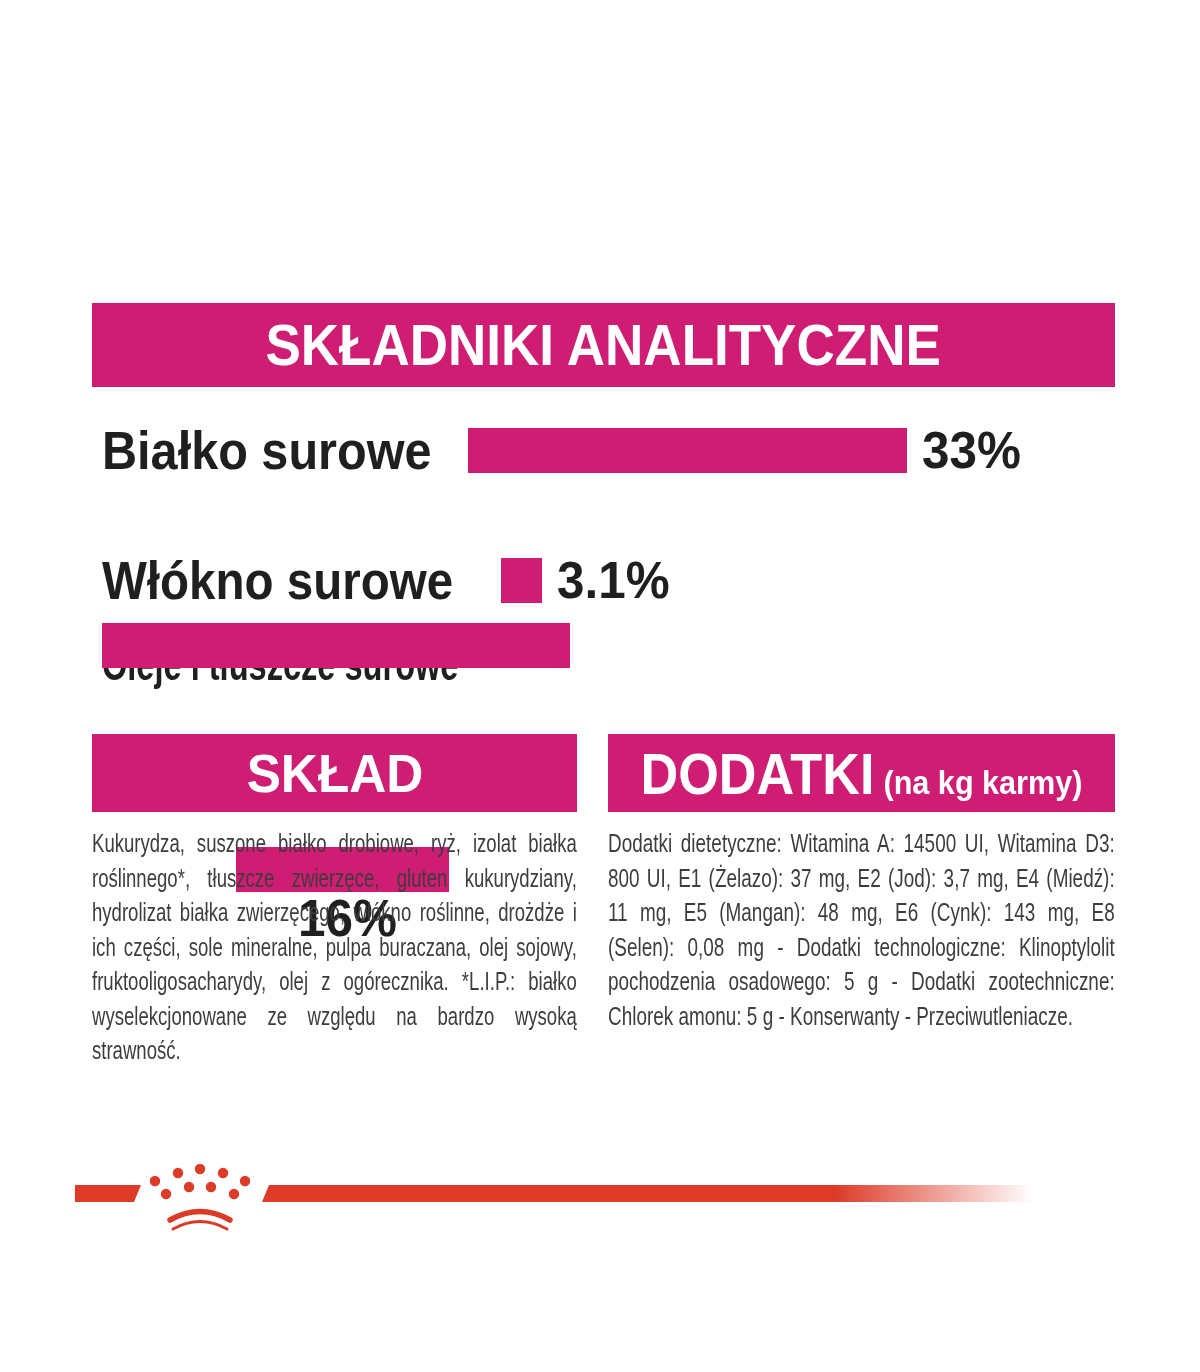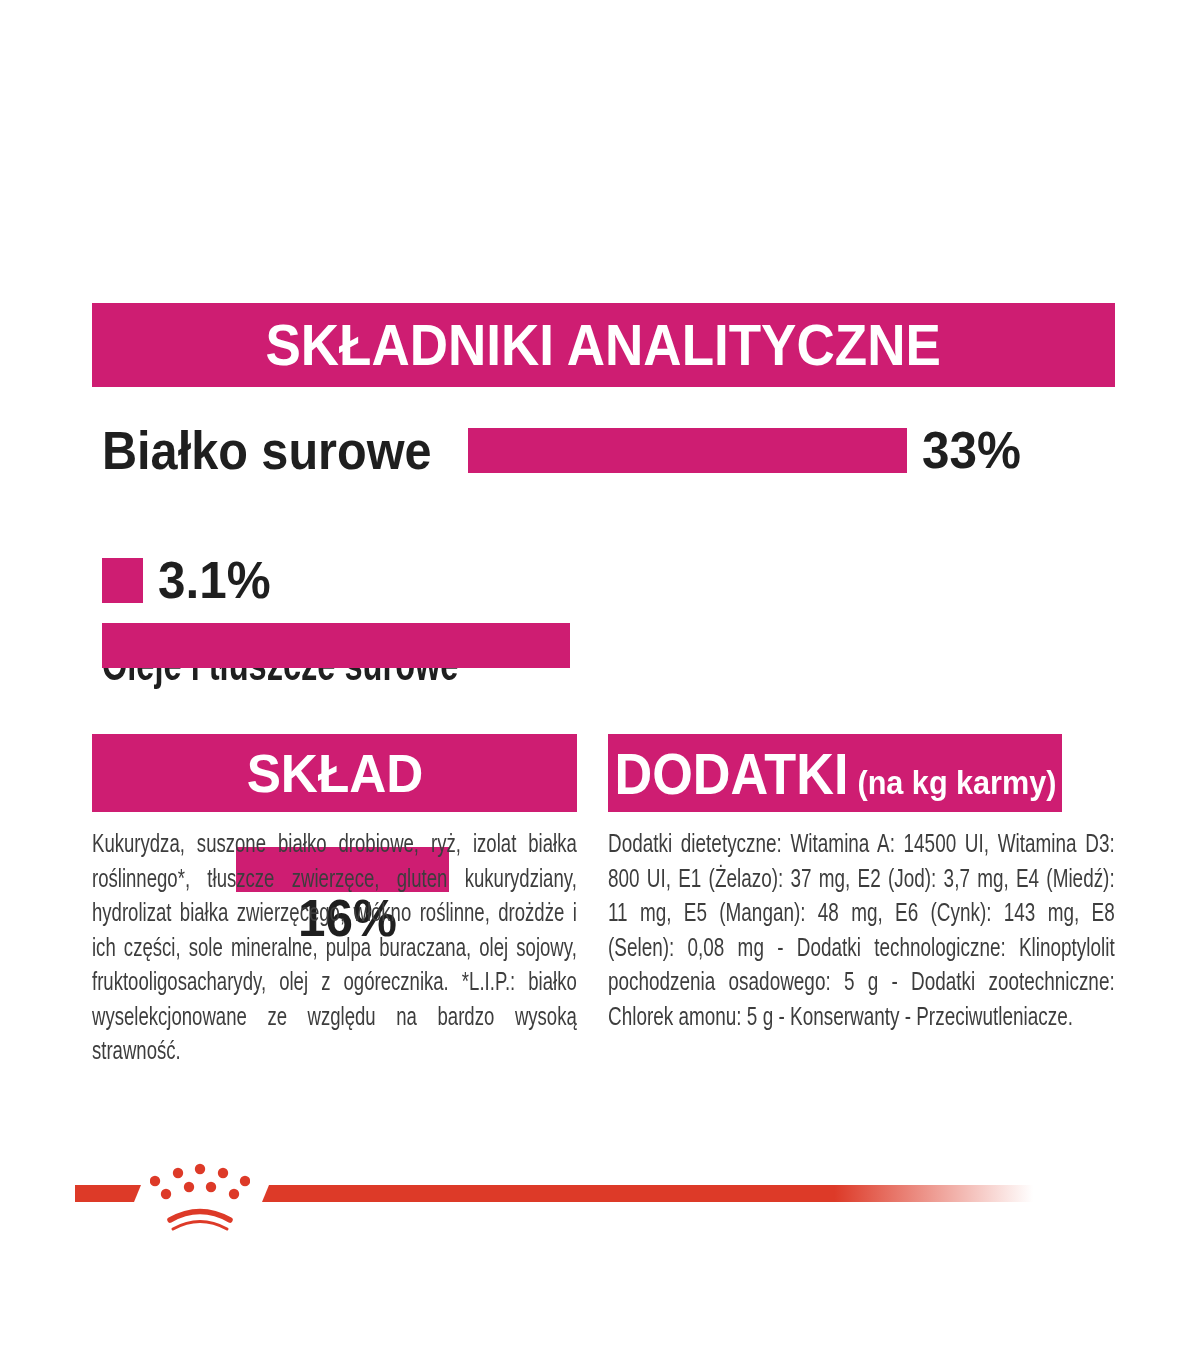--- a/index.html
+++ b/index.html
@@ -26,21 +26,21 @@
   .banner-main { left: 92px; top: 259px; width: 1023px; height: 84px; }
   .banner-main .banner-text {
     font-size: 57px; font-weight: bold; letter-spacing: 0px;
     display: inline-block; transform: scaleX(0.93); white-space: nowrap;
   }
   .banner-sklad { left: 92px; top: 690px; width: 485px; height: 78px; }
   .banner-sklad .banner-text {
     font-size: 54px; font-weight: bold;
     display: inline-block; transform: scaleX(0.95); white-space: nowrap;
   }
-  .banner-dodatki { left: 608px; top: 690px; width: 454px; height: 78px; }
+  .banner-dodatki { left: 608px; top: 690px; width: 507px; height: 78px; }
   .banner-dodatki .banner-inner {
     display: flex; align-items: baseline; gap: 10px;
     transform: scaleX(0.9); white-space: nowrap;
   }
   .banner-dodatki .dodatki-main { font-size: 58px; font-weight: bold; }
   .banner-dodatki .dodatki-suffix { font-size: 34px; font-weight: bold; }
 
   
   .chart-row {
     position: absolute;
@@ -117,20 +117,23 @@
       <span class="chart-value">33%</span>
     </div>
     <div class="chart-row row-1">
       <div class="chart-label-cell">
         <span class="chart-label">Oleje i tłuszcze surowe</span>
       </div>
       <div class="chart-bar" style="width: 213px; background: rgb(206, 29, 114);"></div>
       <span class="chart-value">16%</span>
     </div>
     <div class="chart-row row-2">
+      <div class="chart-label-cell">
+        <span class="chart-label">Włókno surowe</span>
+      </div>
       <div class="chart-bar" style="width: 41px; background: rgb(206, 29, 114);"></div>
       <span class="chart-value">3.1%</span>
     </div>
     <div class="chart-row row-3">
       <div class="chart-bar" style="width: 468px; background: rgb(206, 29, 114);"></div>
 
     </div>
   </div>
 
   <section class="banner banner-sklad">

